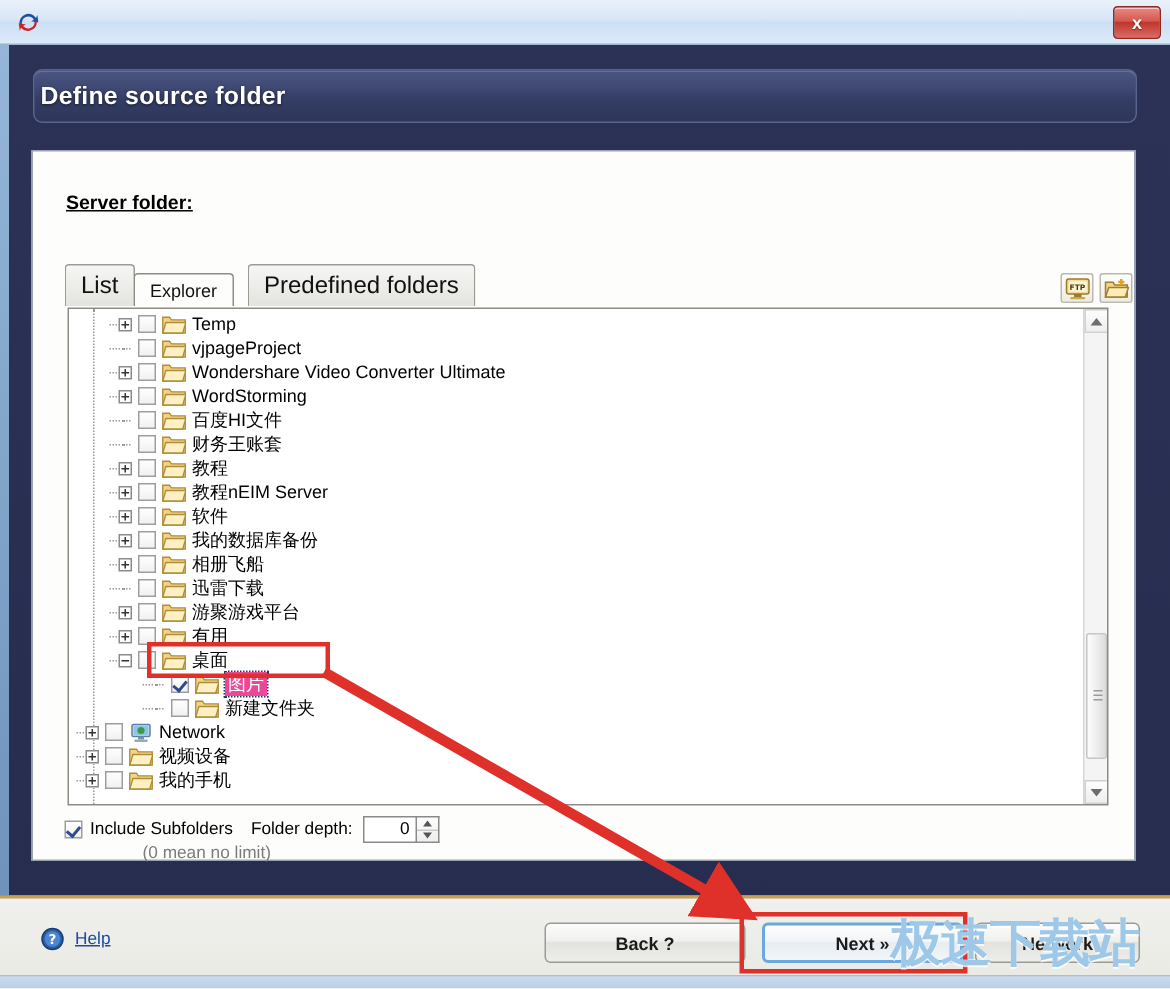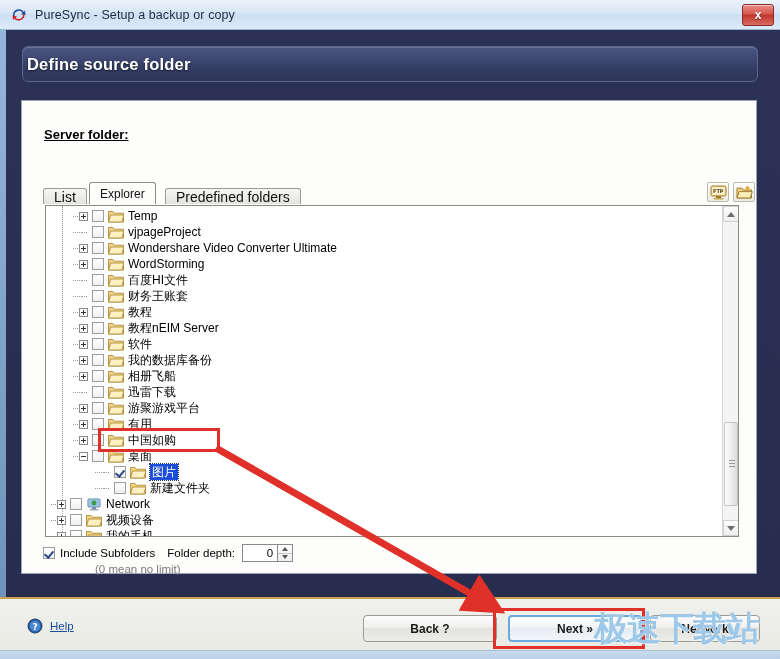--- a/index.html
+++ b/index.html
@@ -122,23 +122,23 @@
 
   
   .tabstrip {
     position: absolute;
     left: 21px; top: 83px;
     width: 694px; height: 20px;
   }
   .tab {
     position: absolute;
     bottom: 0;
-    height: 16px;
+    height: 28px;
     padding: 0 10px;
-    font-size: 14px;
+    font-size: 16px;
     color: #111;
     background: linear-gradient(180deg,#f6f6f4 0%, #e3e3df 100%);
     border: 1px solid #9b9b95;
     border-bottom: none;
     border-radius: 3px 3px 0 0;
     display: flex; align-items: center;
     box-sizing: border-box;
     cursor: pointer;
     white-space: nowrap;
   }
@@ -265,21 +265,21 @@
     border-width: 0 2px 2px 0;
     transform: rotate(40deg);
   }
   .folder {
     width: 16px; height: 13px;
     margin-right: 4px;
     flex: 0 0 auto;
   }
   .label { line-height: 16px; }
   .label.selected {
-    background: #1d4ed8;
+    background: #ec4899;
     color: #ffffff;
     padding: 0 2px;
     outline: 1px dotted #203a6b;
   }
   .ind-1 { padding-left: 22px; }
   .ind-2 { padding-left: 44px; }
   .ind-0 { padding-left: 0px; }
 
   
   .vscroll {
@@ -485,21 +485,20 @@
 <div id="app">
 
   <div class="titlebar">
     <div class="titlebar-inner">
       <span class="app-icon">
         <svg width="18" height="18" viewBox="0 0 18 18">
           <path d="M3 10 A6 6 0 0 1 14 6 L15 4 L15.5 9 L10.8 8.2 L12.6 7.1 A4.3 4.3 0 0 0 4.8 10.6 Z" fill="#1f4fa3"></path>
           <path d="M14.5 8 A6 6 0 0 1 4 12.5 L3.2 14.5 L2.5 9.5 L7.2 10.4 L5.4 11.4 A4.3 4.3 0 0 0 13 8.3 Z" fill="#cf2026"></path>
         </svg>
       </span>
-      <span class="title-text">PureSync - Setup a backup or copy</span>
     </div>
     <div class="close-btn">
       <span>x</span>
     </div>
   </div>
 
   <div class="window-body">
 
     <div class="banner">
       <div class="banner-title">Define source folder</div>
@@ -675,30 +674,20 @@
                 <span class="expander plus"></span>
                 <span class="cbox"></span>
                 <span class="folder"><svg width="16" height="13" viewBox="0 0 16 13">
                     <path d="M0.5 1.5 L5 1.5 L6.2 3.2 L15.5 3.2 L15.5 12 L0.5 12 Z" fill="#f3d387" stroke="#b08d35" stroke-width="0.9"></path>
                     <path d="M0.5 12 L2.6 5 L15.9 5 L13.8 12 Z" fill="#fdf0c4" stroke="#b08d35" stroke-width="0.9"></path>
                   </svg></span>
                 <span class="label">有用</span>
               </div>
               <div class="row ind-1">
                 <span class="dotline"></span>
-                <span class="expander plus"></span>
-                <span class="cbox"></span>
-                <span class="folder"><svg width="16" height="13" viewBox="0 0 16 13">
-                    <path d="M0.5 1.5 L5 1.5 L6.2 3.2 L15.5 3.2 L15.5 12 L0.5 12 Z" fill="#f3d387" stroke="#b08d35" stroke-width="0.9"></path>
-                    <path d="M0.5 12 L2.6 5 L15.9 5 L13.8 12 Z" fill="#fdf0c4" stroke="#b08d35" stroke-width="0.9"></path>
-                  </svg></span>
-                <span class="label">中国如购</span>
-              </div>
-              <div class="row ind-1">
-                <span class="dotline"></span>
                 <span class="expander"></span>
                 <span class="cbox"></span>
                 <span class="folder"><svg width="16" height="13" viewBox="0 0 16 13">
                     <path d="M0.5 1.5 L5 1.5 L6.2 3.2 L15.5 3.2 L15.5 12 L0.5 12 Z" fill="#f3d387" stroke="#b08d35" stroke-width="0.9"></path>
                     <path d="M0.5 12 L2.6 5 L15.9 5 L13.8 12 Z" fill="#fdf0c4" stroke="#b08d35" stroke-width="0.9"></path>
                   </svg></span>
                 <span class="label">桌面</span>
               </div>
               <div class="row ind-2">
                 <span class="dotline"></span>

